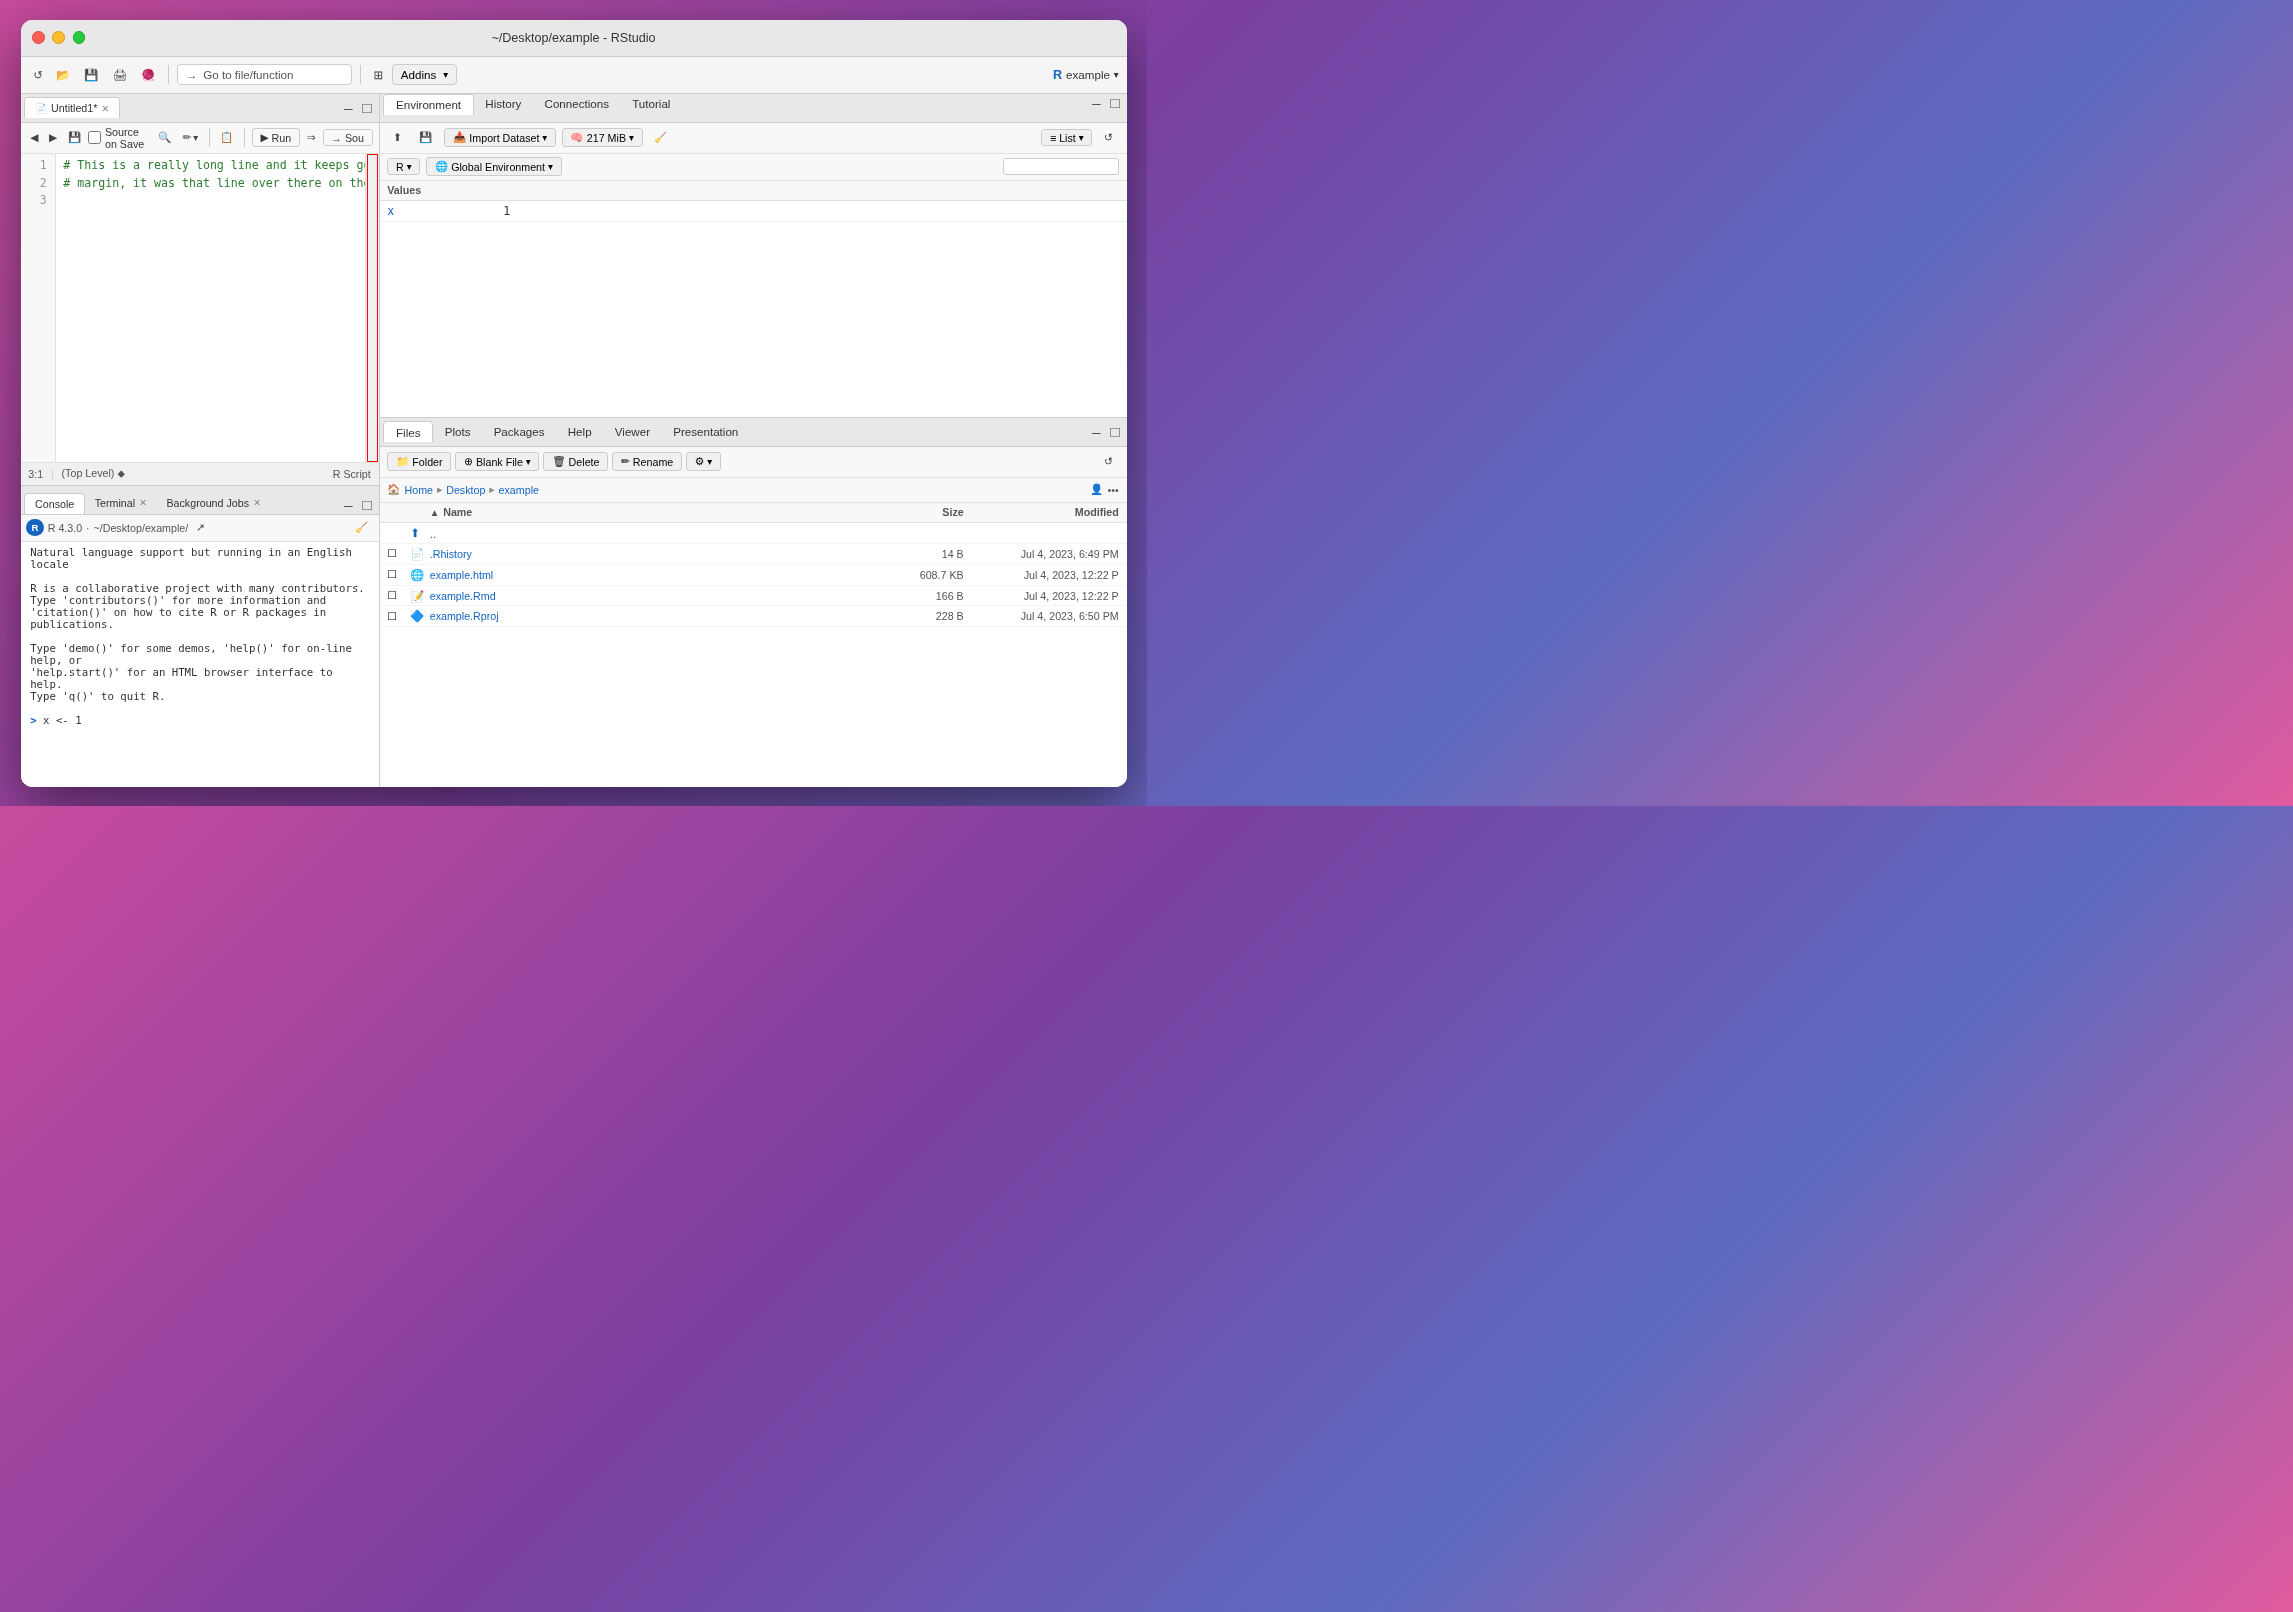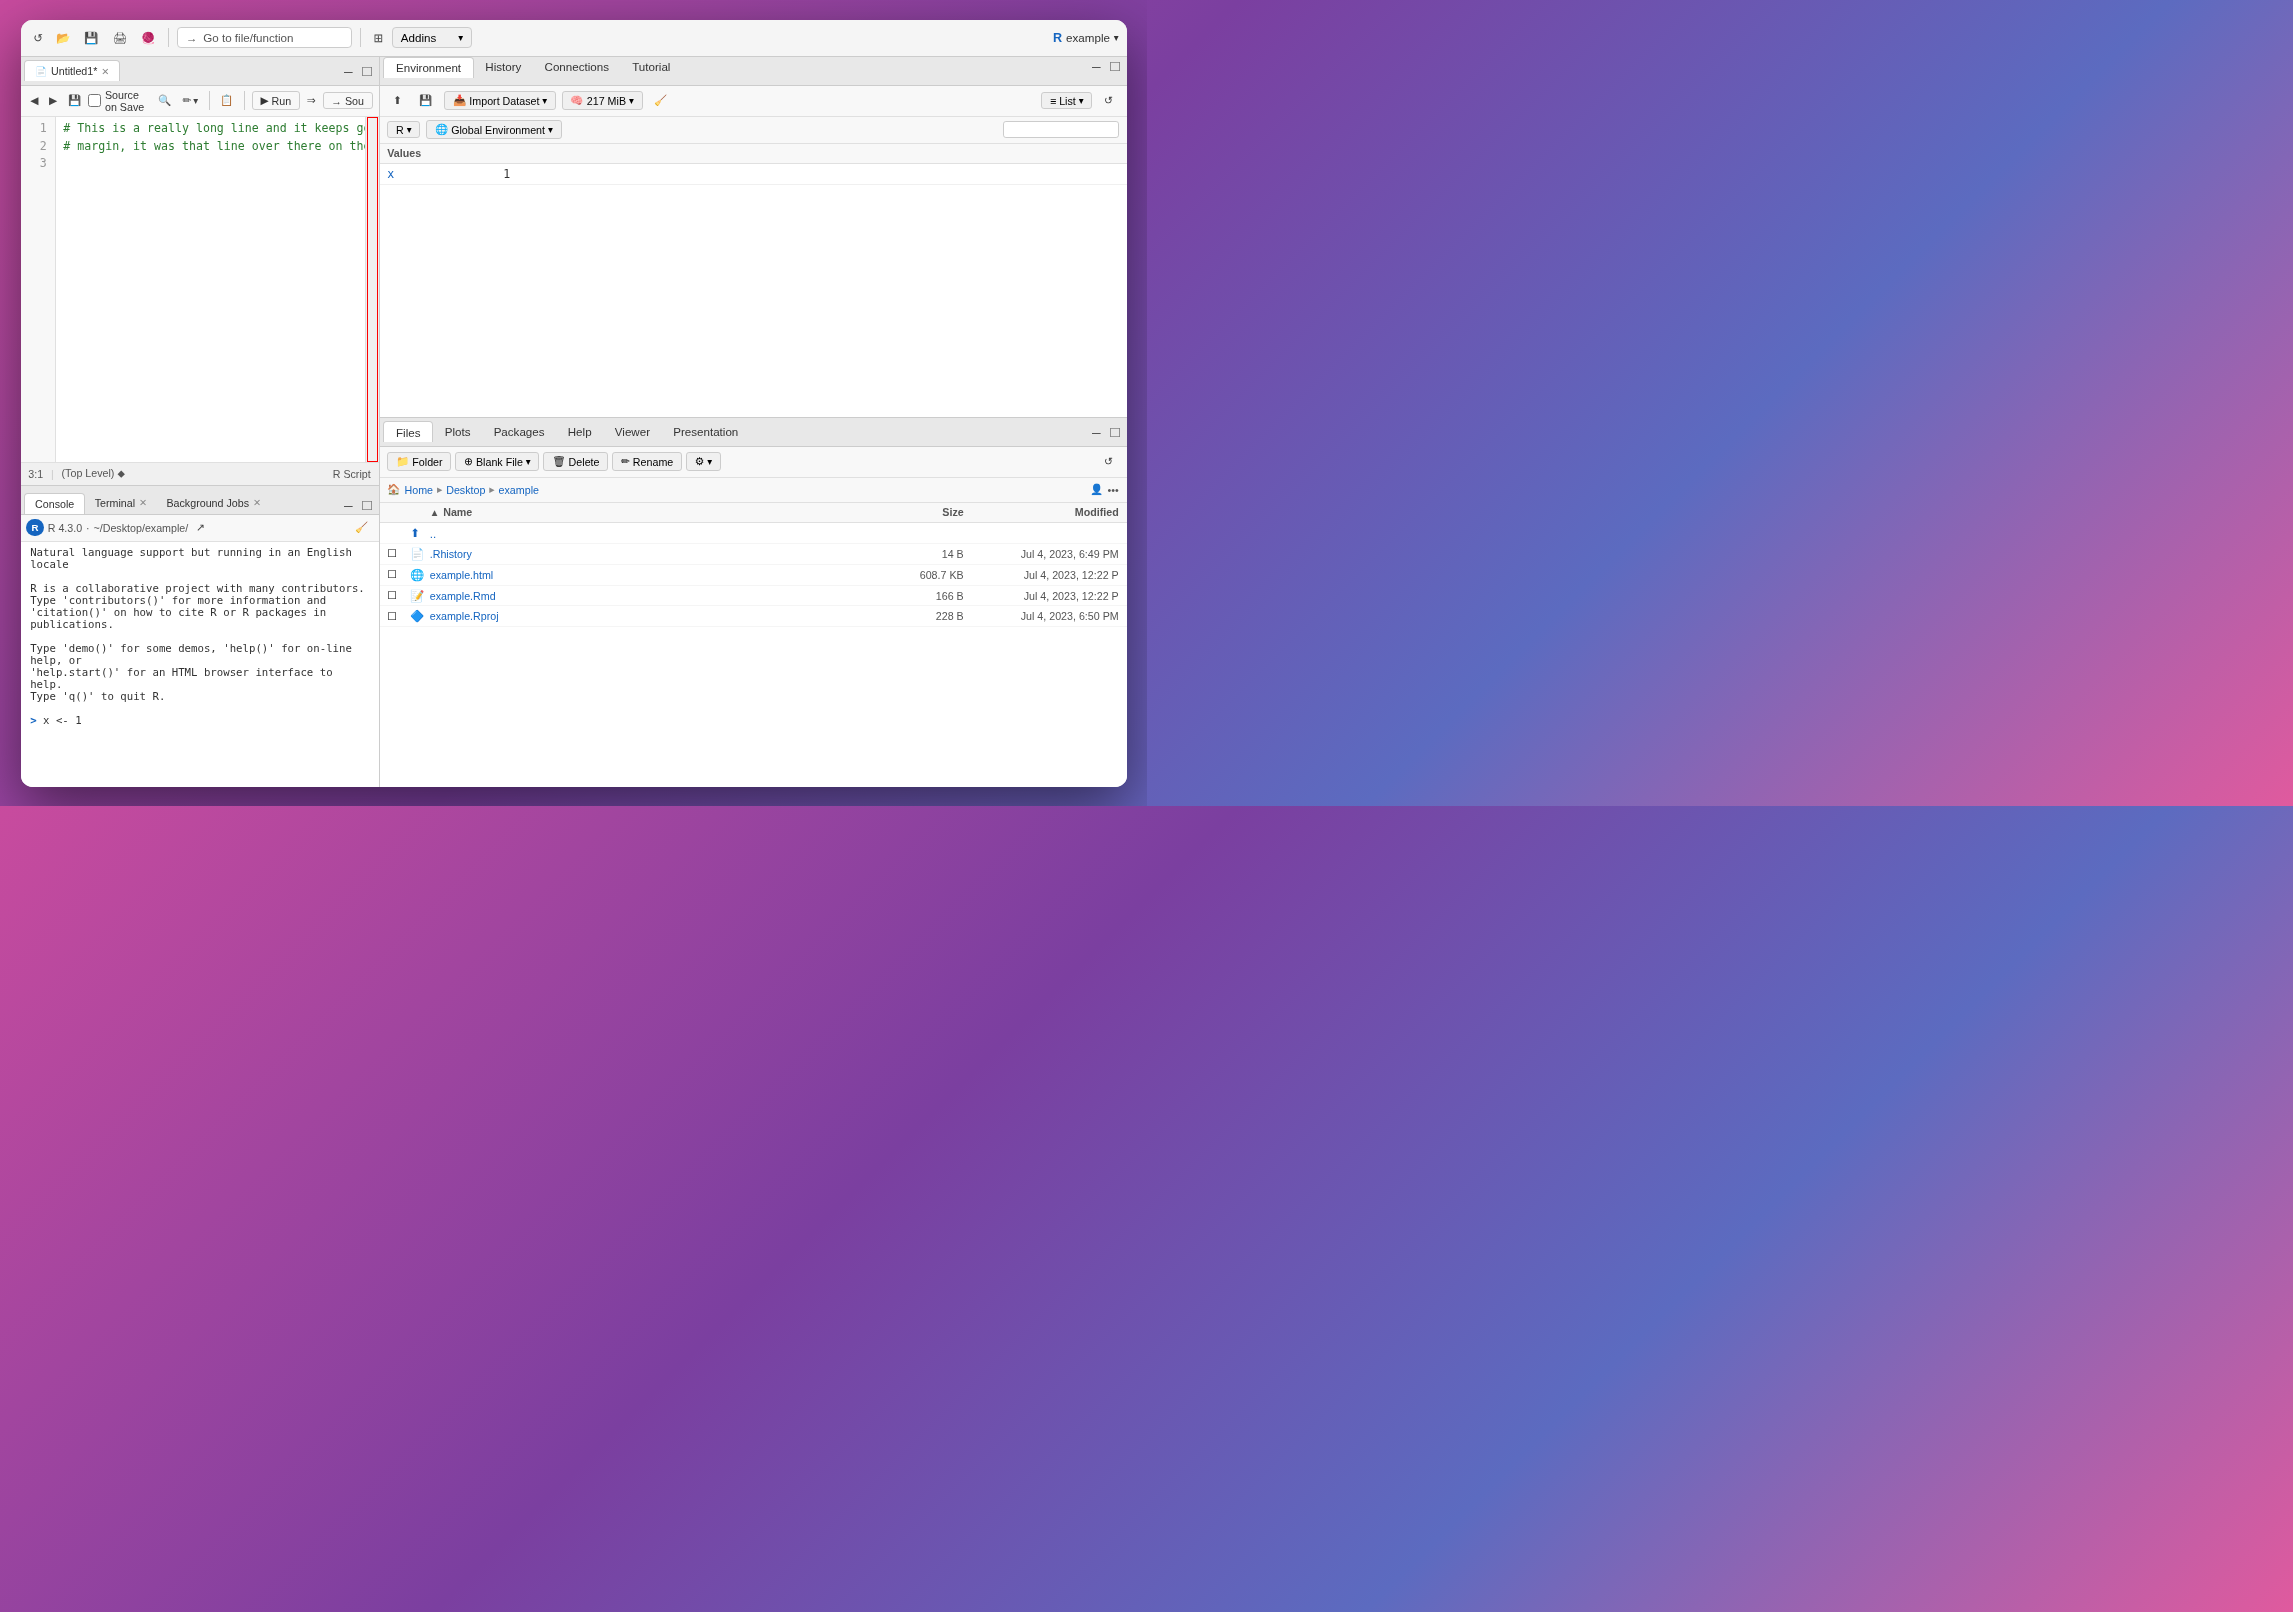--- a/index.html
+++ b/index.html
@@ -80,21 +80,21 @@
       padding: 2.9px 7.8px;
       background: white;
       font-size: 11.6px;
       color: #555;
       cursor: pointer;
       min-width: 175px;
     }
     .addins-btn {
       display: flex;
       align-items: center;
-      gap: 22px;
+      gap: 7px;
       padding: 2.9px 7.8px;
       border: 1px solid #ccc;
       border-radius: 3.9px;
       background: #f0f0f0;
       font-size: 11.6px;
       cursor: pointer;
     }
     .project-btn {
       margin-left: auto;
       display: flex;
@@ -587,20 +587,28 @@
       font-size: 15.5px;
       color: #555;
       padding: 0 2.9px;
     }
   </style>
 </head>
 <body>
 
 <div class="window">
 
+  <div class="titlebar">
+    <div class="traffic-lights">
+      <div class="tl-red"></div>
+      <div class="tl-yellow"></div>
+      <div class="tl-green"></div>
+    </div>
+    <span class="titlebar-title">~/Desktop/example - RStudio</span>
+  </div>
 
   <div class="main-toolbar">
     <button class="toolbar-btn">
       <span>↺</span>
     </button>
     <button class="toolbar-btn">
       <span>📂</span>
     </button>
     <button class="toolbar-btn">
       <span>💾</span>

